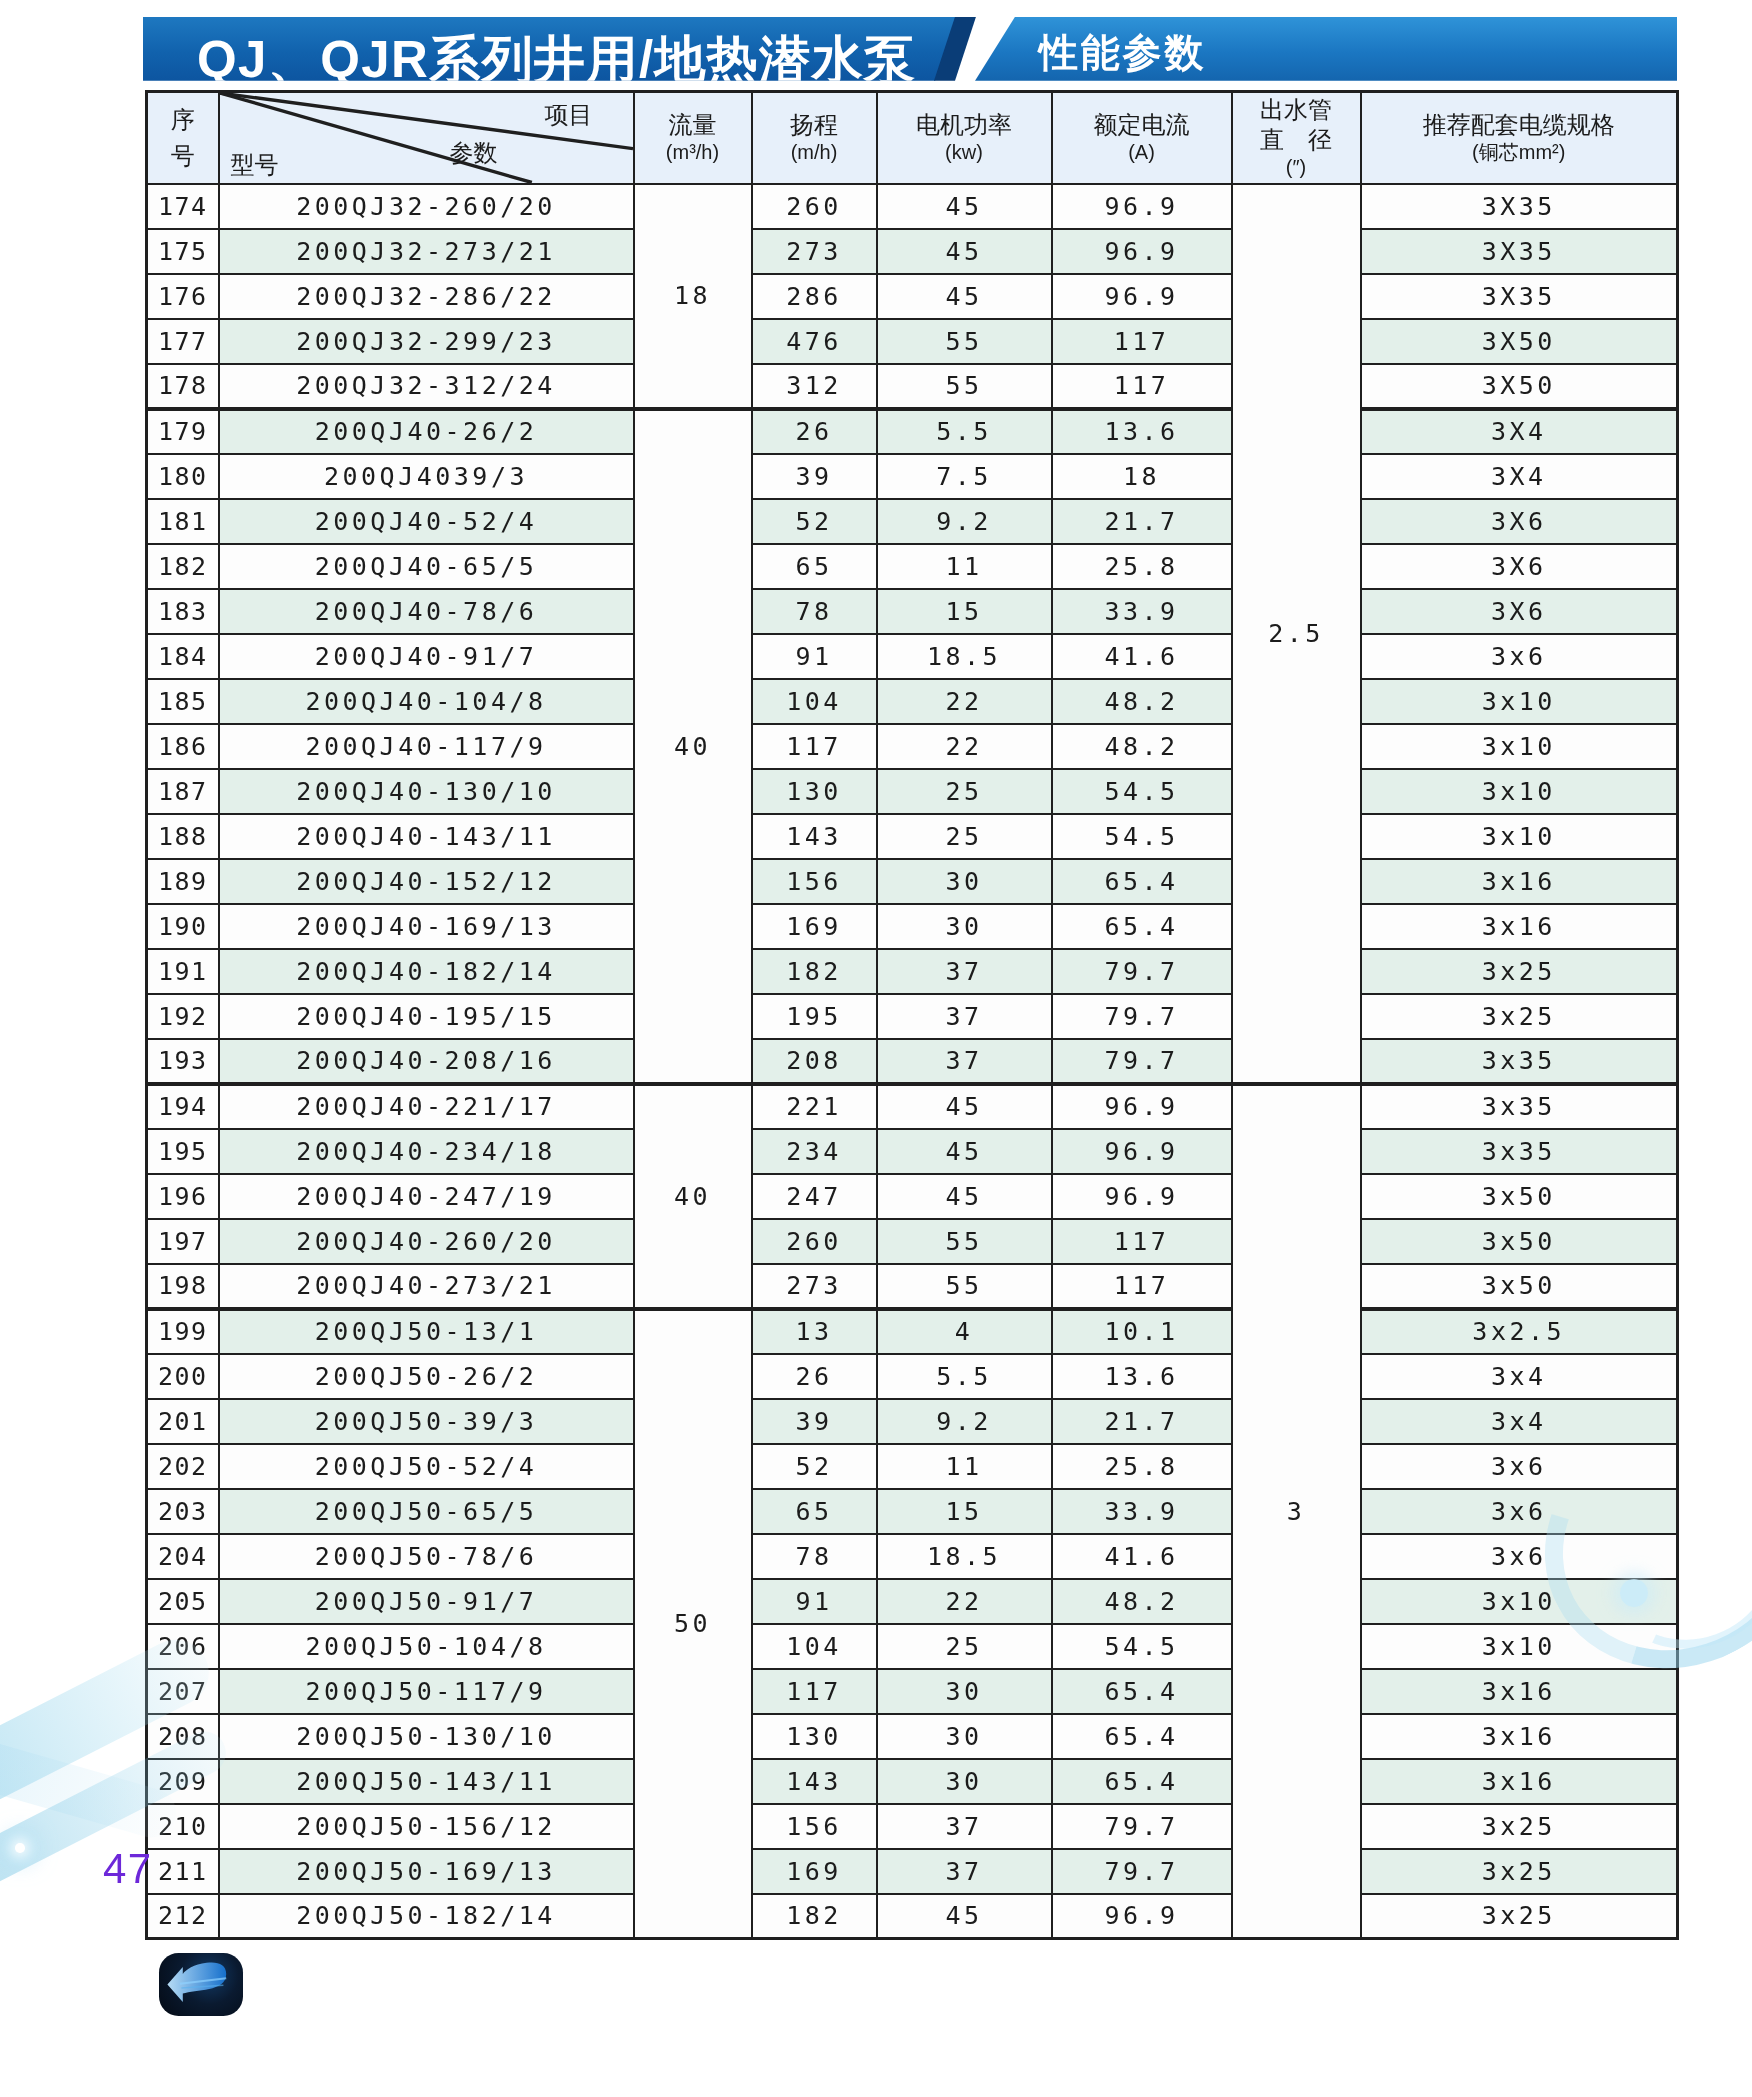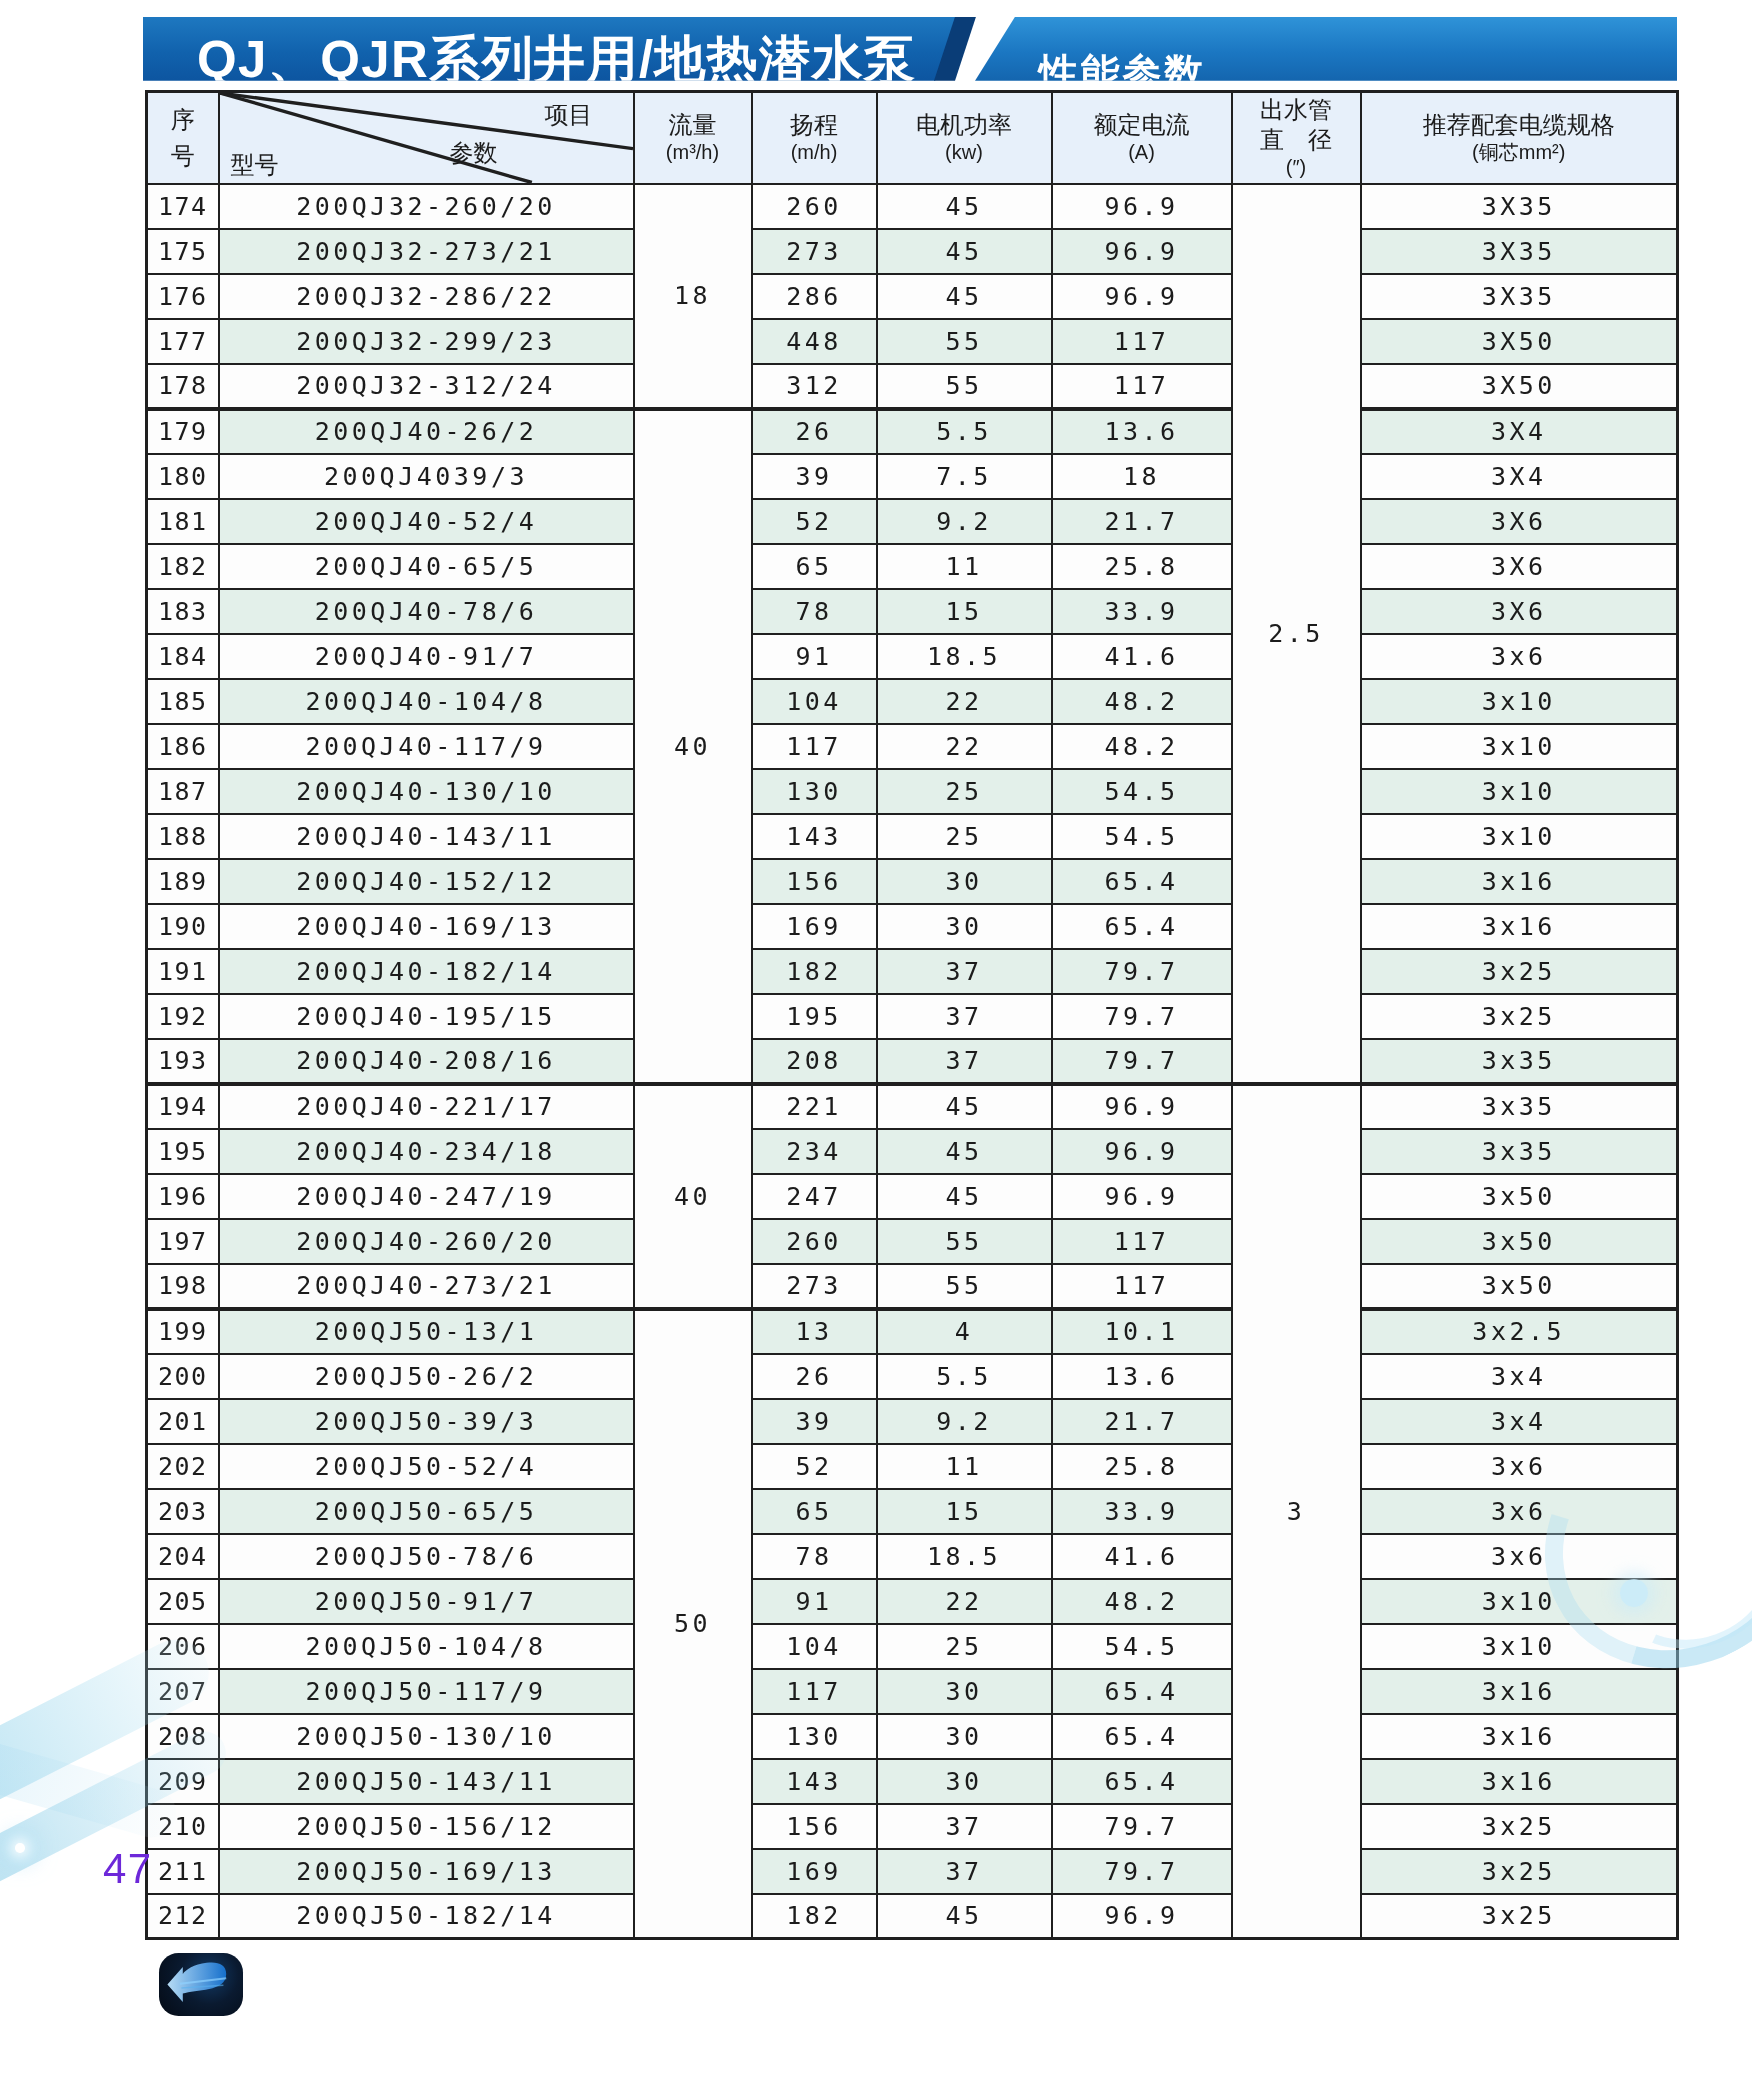--- a/index.html
+++ b/index.html
@@ -24,21 +24,21 @@
     background:#0a3d77;
     clip-path:polygon(21px 0,42px 0,21px 100%,0 100%);
   }
   .banner-right{
     position:absolute;left:975px;top:16.7px;width:702px;height:64px;
     background:linear-gradient(180deg,#2f93d8 0%,#1b77c2 55%,#1465ae 100%);
     clip-path:polygon(40px 0,100% 0,100% 100%,0 100%);
   }
   .banner-right-text{
     position:absolute;left:64px;top:9.7px;
-    font-size:39px;font-weight:bold;color:#ffffff;letter-spacing:2.8px;margin-top:20px;
+    font-size:39px;font-weight:bold;color:#ffffff;letter-spacing:2.8px;
   }
   
   table.spec{
     position:absolute;left:145px;top:90px;
     width:1533px;height:1845px;
     border-collapse:collapse;table-layout:fixed;
     background:#fdfdfd;
   }
   table.spec td,table.spec th{
     border:2.8px solid #1f1f1f;
@@ -186,21 +186,21 @@
         <td class="serial-cell">176</td>
         <td>200QJ32-286/22</td>
         <td>286</td>
         <td>45</td>
         <td>96.9</td>
         <td>3X35</td>
       </tr>
       <tr class="green">
         <td class="serial-cell">177</td>
         <td>200QJ32-299/23</td>
-        <td>448</td>
+        <td>476</td>
         <td>55</td>
         <td>117</td>
         <td>3X50</td>
       </tr>
       <tr>
         <td class="serial-cell">178</td>
         <td>200QJ32-312/24</td>
         <td>312</td>
         <td>55</td>
         <td>117</td>

